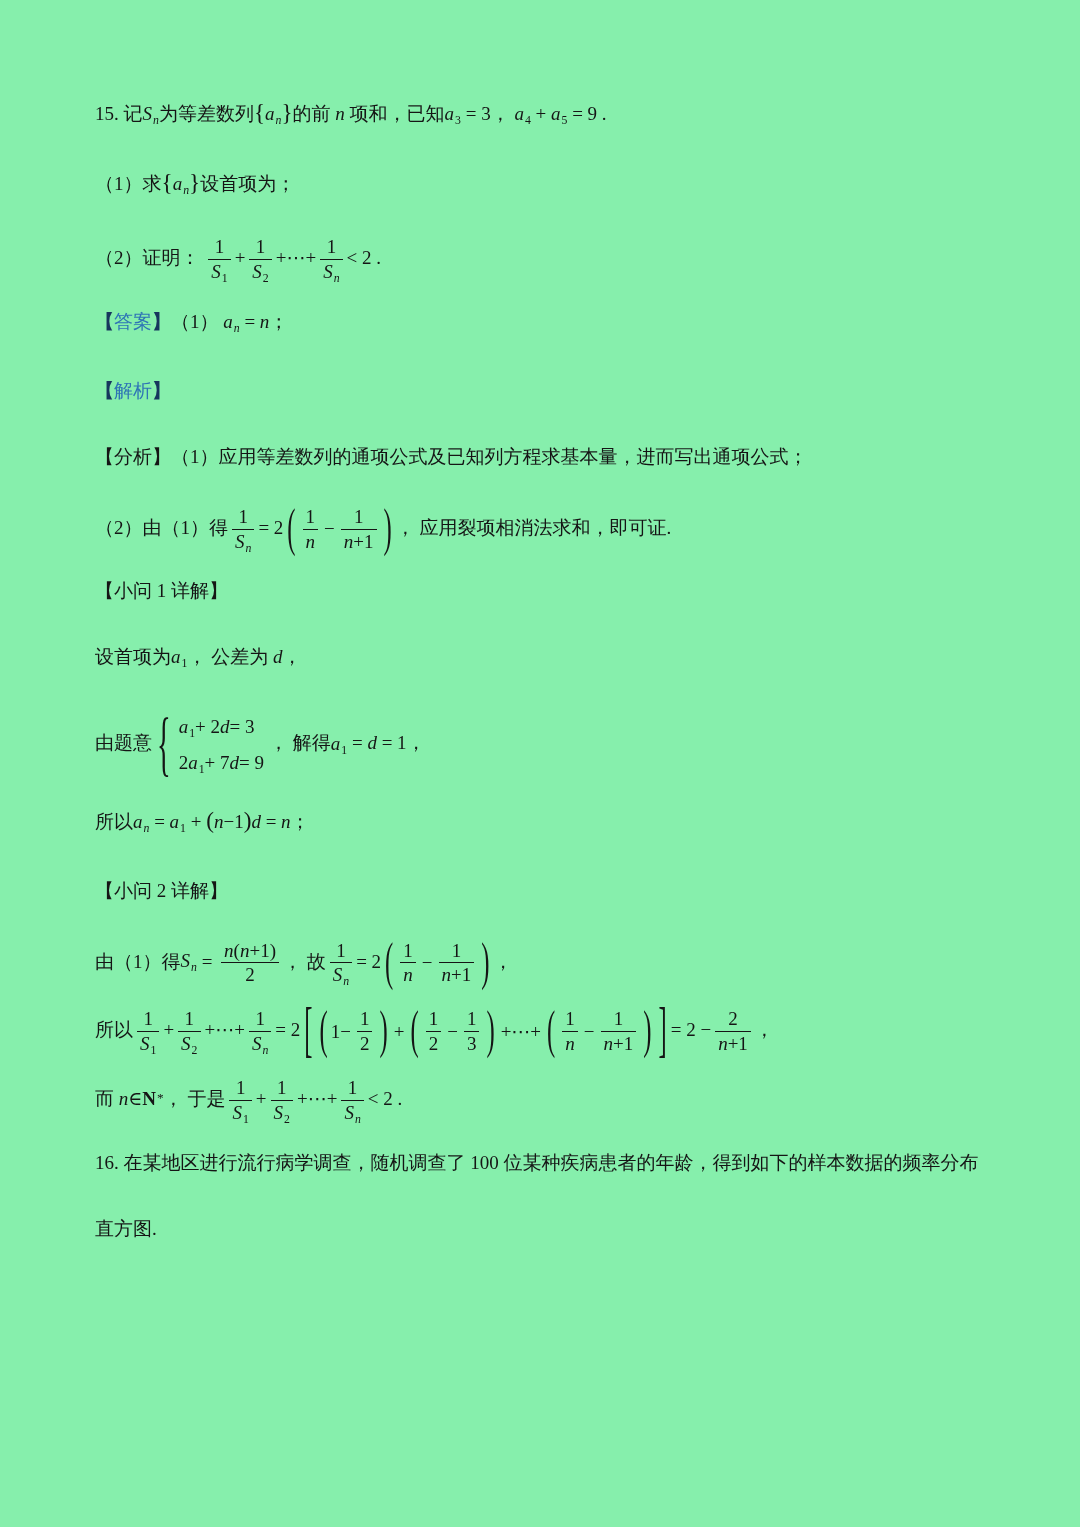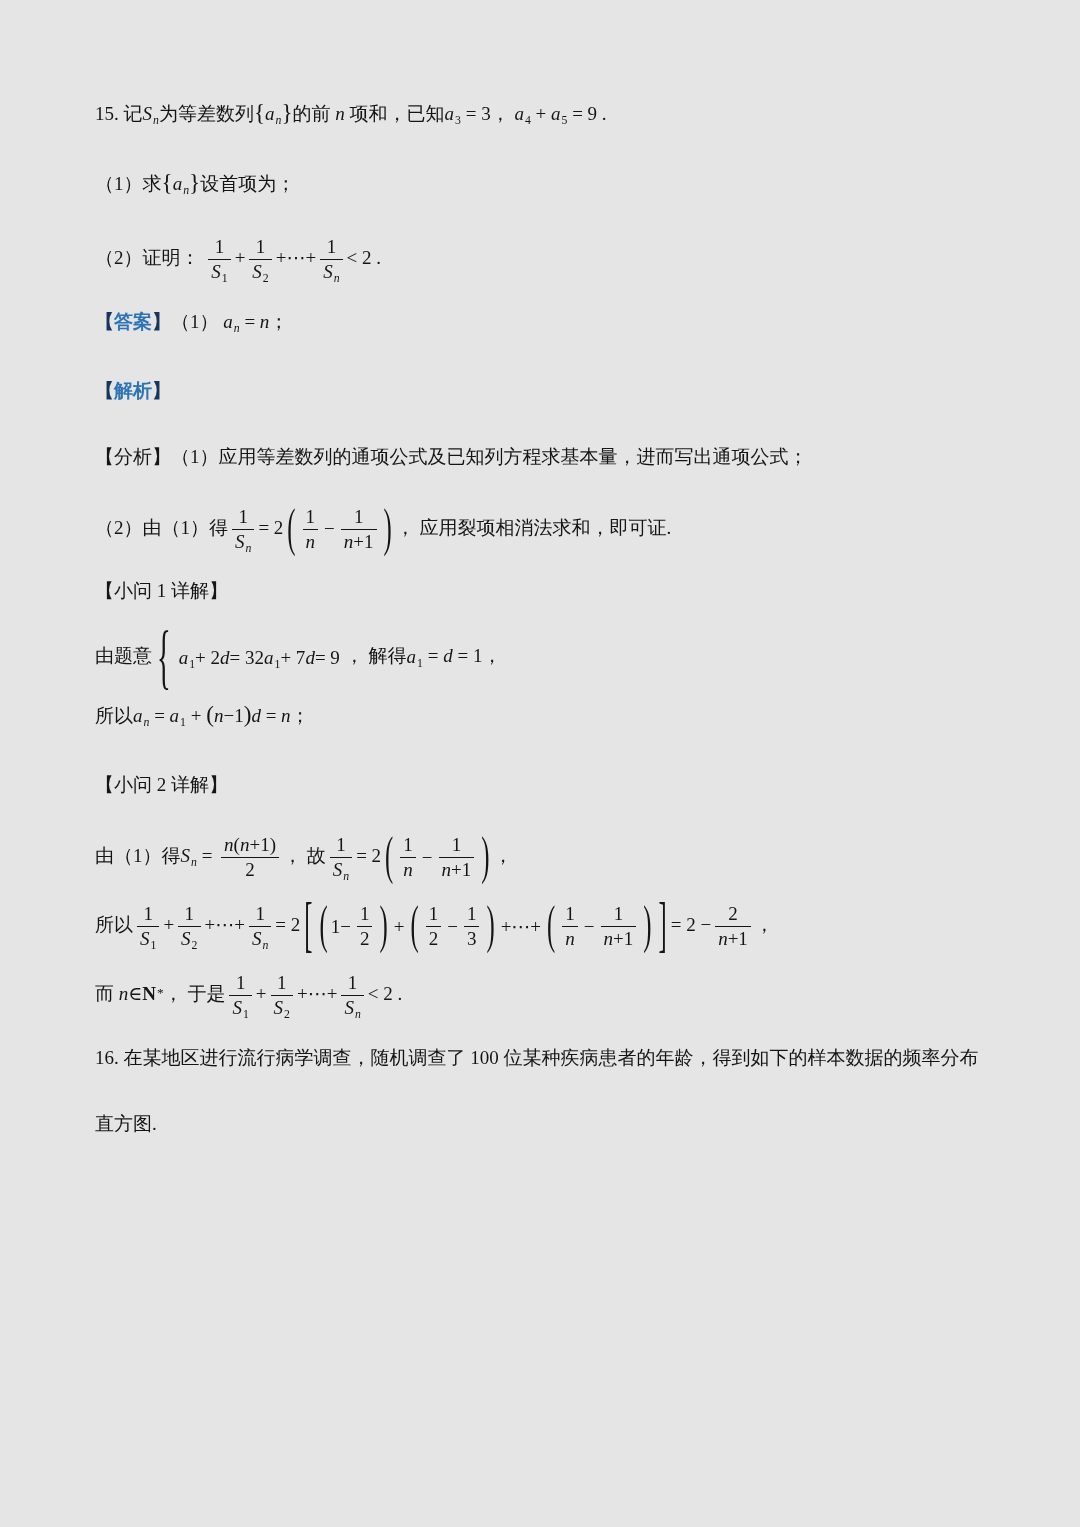--- a/index.html
+++ b/index.html
@@ -1,47 +1,47 @@
 <!DOCTYPE html>
 <html><head>
 <meta charset="utf-8">
 <style>
   html,body{margin:0;padding:0;background:#ffffff;}
   .page{
     position:relative;
     width:1080px;height:1527px;
-    background:#e5e5e5;
+    background:#86efac;
     box-sizing:border-box;
     padding:96px 86px 0 95px;
     font-family:"Liberation Serif","DejaVu Serif",serif;
     font-size:19px;
     color:#151515;
     overflow:hidden;
   }
   .line{margin-bottom:33px;line-height:33px;white-space:nowrap;}
   .line.eq{margin-bottom:22px;line-height:normal;}
   .r-t{font-family:"Liberation Serif","DejaVu Serif",serif;}
   .r-m{font-family:"Liberation Serif","DejaVu Serif",serif;}
   .r-i{font-style:italic;}
   .lg{font-size:1.22em;}
   .bk{color:#17365D;font-weight:bold;}
-  .bl{color:#2E74B5;font-weight:bold;}
+  .bl{color:#2E74B5;}
   .ss{display:inline-block;font-size:0.62em;transform:translateY(0.38em);margin-left:1px;}
   .sp{display:inline-block;font-size:0.7em;transform:translateY(-0.2em);margin-left:1px;}
   .bold{font-weight:bold;}
   .frac{display:inline-flex;flex-direction:column;align-items:center;vertical-align:middle;margin:0 4px;text-align:center;}
   .fnum,.fden{display:inline-flex;align-items:baseline;justify-content:center;line-height:1.15;padding:0 3px;}
   .fbar{align-self:stretch;border-top:1.5px solid #151515;margin:1px 0;height:0;}
   .bigg{display:inline-flex;align-items:center;vertical-align:middle;margin:0 2px;}
   .binner{display:inline-flex;align-items:center;gap:2px;padding:0 1px;}
   .delim{display:inline-block;font-size:1.3em;transform:scaleY(2.1);line-height:1;margin:0 2px;font-weight:300;}
   .delim-b{transform:scaleY(2.45);}
   .cases{display:inline-flex;align-items:center;vertical-align:middle;margin:0 5px;}
   .cbrace{display:inline-block;font-size:1.5em;transform:scaleY(2.5);line-height:1;margin-right:8px;font-weight:300;}
-  .crows{display:inline-flex;align-items:flex-start;}
+  .crows{display:inline-flex;flex-direction:column;align-items:flex-start;}
   .crow{display:inline-flex;align-items:baseline;line-height:1.9;}
 </style>
 </head>
 <body>
 
 <div class="page">
   <div class="line"><span class="r-t">15. 记</span><span class="r-m"><span class="r-i">S</span><span class="ss r-i">n</span></span><span class="r-t">为等差数列</span><span class="r-m lg">{</span><span class="r-m"><span class="r-i">a</span><span class="ss r-i">n</span></span><span class="r-m lg">}</span><span class="r-t">的前 </span><span class="r-m r-i">n</span><span class="r-t"> 项和，已知</span><span class="r-m"><span class="r-i">a</span><span class="ss">3</span></span><span class="r-m"> = 3</span><span class="r-t">， </span><span class="r-m"><span class="r-i">a</span><span class="ss">4</span></span><span class="r-m"> + </span><span class="r-m"><span class="r-i">a</span><span class="ss">5</span></span><span class="r-m"> = 9 .</span></div>
   <div class="line"><span class="r-t">（1）求</span><span class="r-m lg">{</span><span class="r-m"><span class="r-i">a</span><span class="ss r-i">n</span></span><span class="r-m lg">}</span><span class="r-t">设首项为；</span></div>
   <div class="line eq"><span class="r-t">（2）证明： </span><span class="frac">
         <span class="fnum">
@@ -99,20 +99,21 @@
             <span class="fbar"></span>
             <span class="fden">
               <span class="r-m r-i">n</span>
               <span class="r-m">+1</span>
             </span>
           </span>
         </span>
         <span class="delim">)</span>
       </span><span class="r-t">， 应用裂项相消法求和，即可证.</span></div>
   <div class="line"><span class="r-t">【小问 1 详解】</span></div>
+  <div class="line"><span class="r-t">设首项为</span><span class="r-m"><span class="r-i">a</span><span class="ss">1</span></span><span class="r-t">， 公差为 </span><span class="r-m r-i">d</span><span class="r-t">，</span></div>
   <div class="line eq"><span class="r-t">由题意</span><span class="cases">
         <span class="cbrace">{</span>
         <span class="crows">
           <span class="crow">
             <span class="r-m"><span class="r-i">a</span><span class="ss">1</span></span>
             <span class="r-m"> + 2</span>
             <span class="r-m r-i">d</span>
             <span class="r-m"> = 3</span>
           </span>
           <span class="crow">

